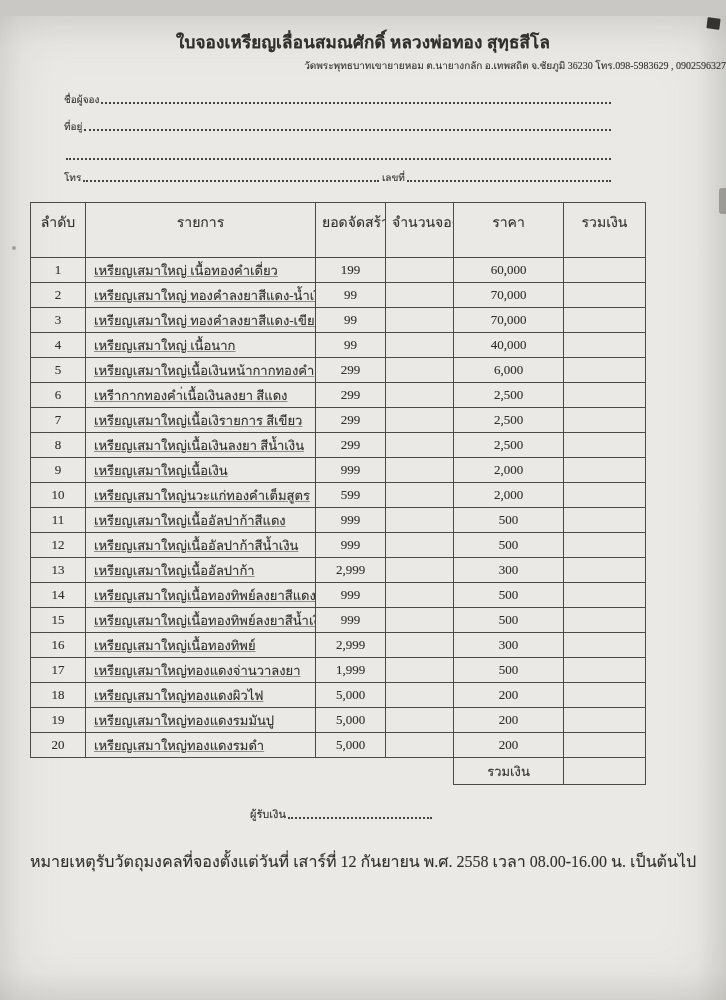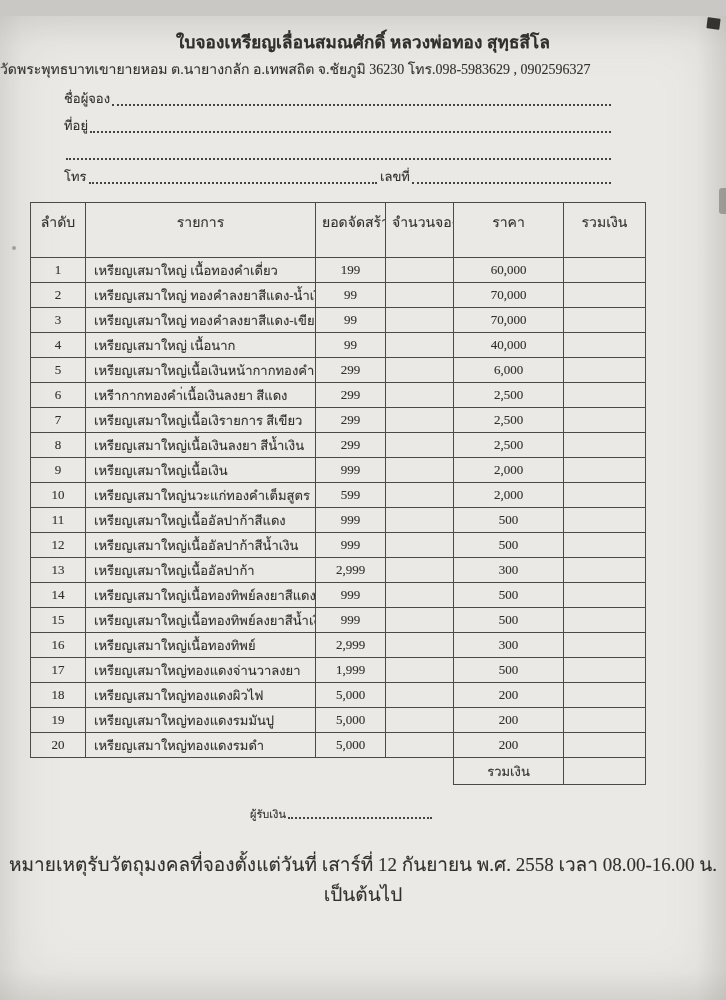--- a/index.html
+++ b/index.html
@@ -8,36 +8,36 @@
     background:#eae9e6;
     background-image:linear-gradient(90deg, rgba(160,158,150,.10) 0%, rgba(0,0,0,0) 3%, rgba(0,0,0,0) 96%, rgba(150,148,140,.18) 100%),
                      linear-gradient(180deg, rgba(150,148,140,.10) 0%, rgba(0,0,0,0) 3%, rgba(0,0,0,0) 97%, rgba(150,148,140,.14) 100%);
     box-shadow:inset 0 0 60px rgba(120,116,105,.22);
     font-family:"Liberation Serif","DejaVu Sans",serif;
     color:#32302c;overflow:hidden;
     -webkit-text-stroke:.2px rgba(50,48,44,.5);
   }
   .title{position:absolute;top:12px;left:0;width:100%;text-align:center;
     font-size:17px;font-weight:bold;letter-spacing:.2px;}
-  .subtitle{position:absolute;top:42px;left:0;width:100%;text-align:left;font-size:14px;}
-  .formline{position:absolute;left:64px;right:112px;display:flex;align-items:flex-end;font-size:13px;}
+  .subtitle{position:absolute;top:42px;left:0;width:100%;text-align:right;font-size:10px;}
+  .formline{position:absolute;left:64px;right:112px;display:flex;align-items:flex-end;font-size:10px;}
   .formline .lbl{white-space:nowrap;padding-bottom:1px;}
   .dots{flex:1;border-bottom:2px dotted #47443f;margin:0 3px 4px 2px;height:14px;min-width:20px;}
   .dots.w2{flex:2.1;} .dots.w1{flex:1.45;}
   .tablewrap{position:absolute;left:30px;top:186px;}
   table{border-collapse:collapse;table-layout:fixed;width:615px;}
   th,td{border:1.4px solid #4b4a46;padding:0 6px;overflow:hidden;white-space:nowrap;}
   thead th{height:46px;font-weight:normal;font-size:14px;text-align:center;vertical-align:top;padding-top:8px;}
   tbody td{height:24px;font-size:13px;}
   td.center{text-align:center;}
-  td.left{text-align:left;padding-left:8px;}
+  td.left{text-align:left;padding-left:8px;text-decoration:underline;}
   tr.sumrow td{height:26px;}
   tr.sumrow td.ghost{border:none;background:transparent;}
   .receiver{position:absolute;top:787px;left:250px;width:185px;display:flex;align-items:flex-end;font-size:11px;}
-  .note{position:absolute;left:0;width:100%;text-align:center;font-size:19px;}
+  .note{position:absolute;left:0;width:100%;text-align:center;font-size:16px;}
   .note1{top:833px;}
   .note2{top:866px;font-size:13px;}
   .corner-mark{position:absolute;top:2px;right:6px;width:13px;height:11px;background:#35332f;transform:rotate(7deg);border-radius:1px;}
   .edge-smudge{position:absolute;top:172px;right:0;width:7px;height:26px;background:rgba(90,88,82,.45);border-radius:3px 0 0 3px;}
   .speck{position:absolute;width:4px;height:4px;border-radius:50%;background:rgba(100,97,90,.5);}
 </style>
 </head>
 <body>
 
 <div class="page">

